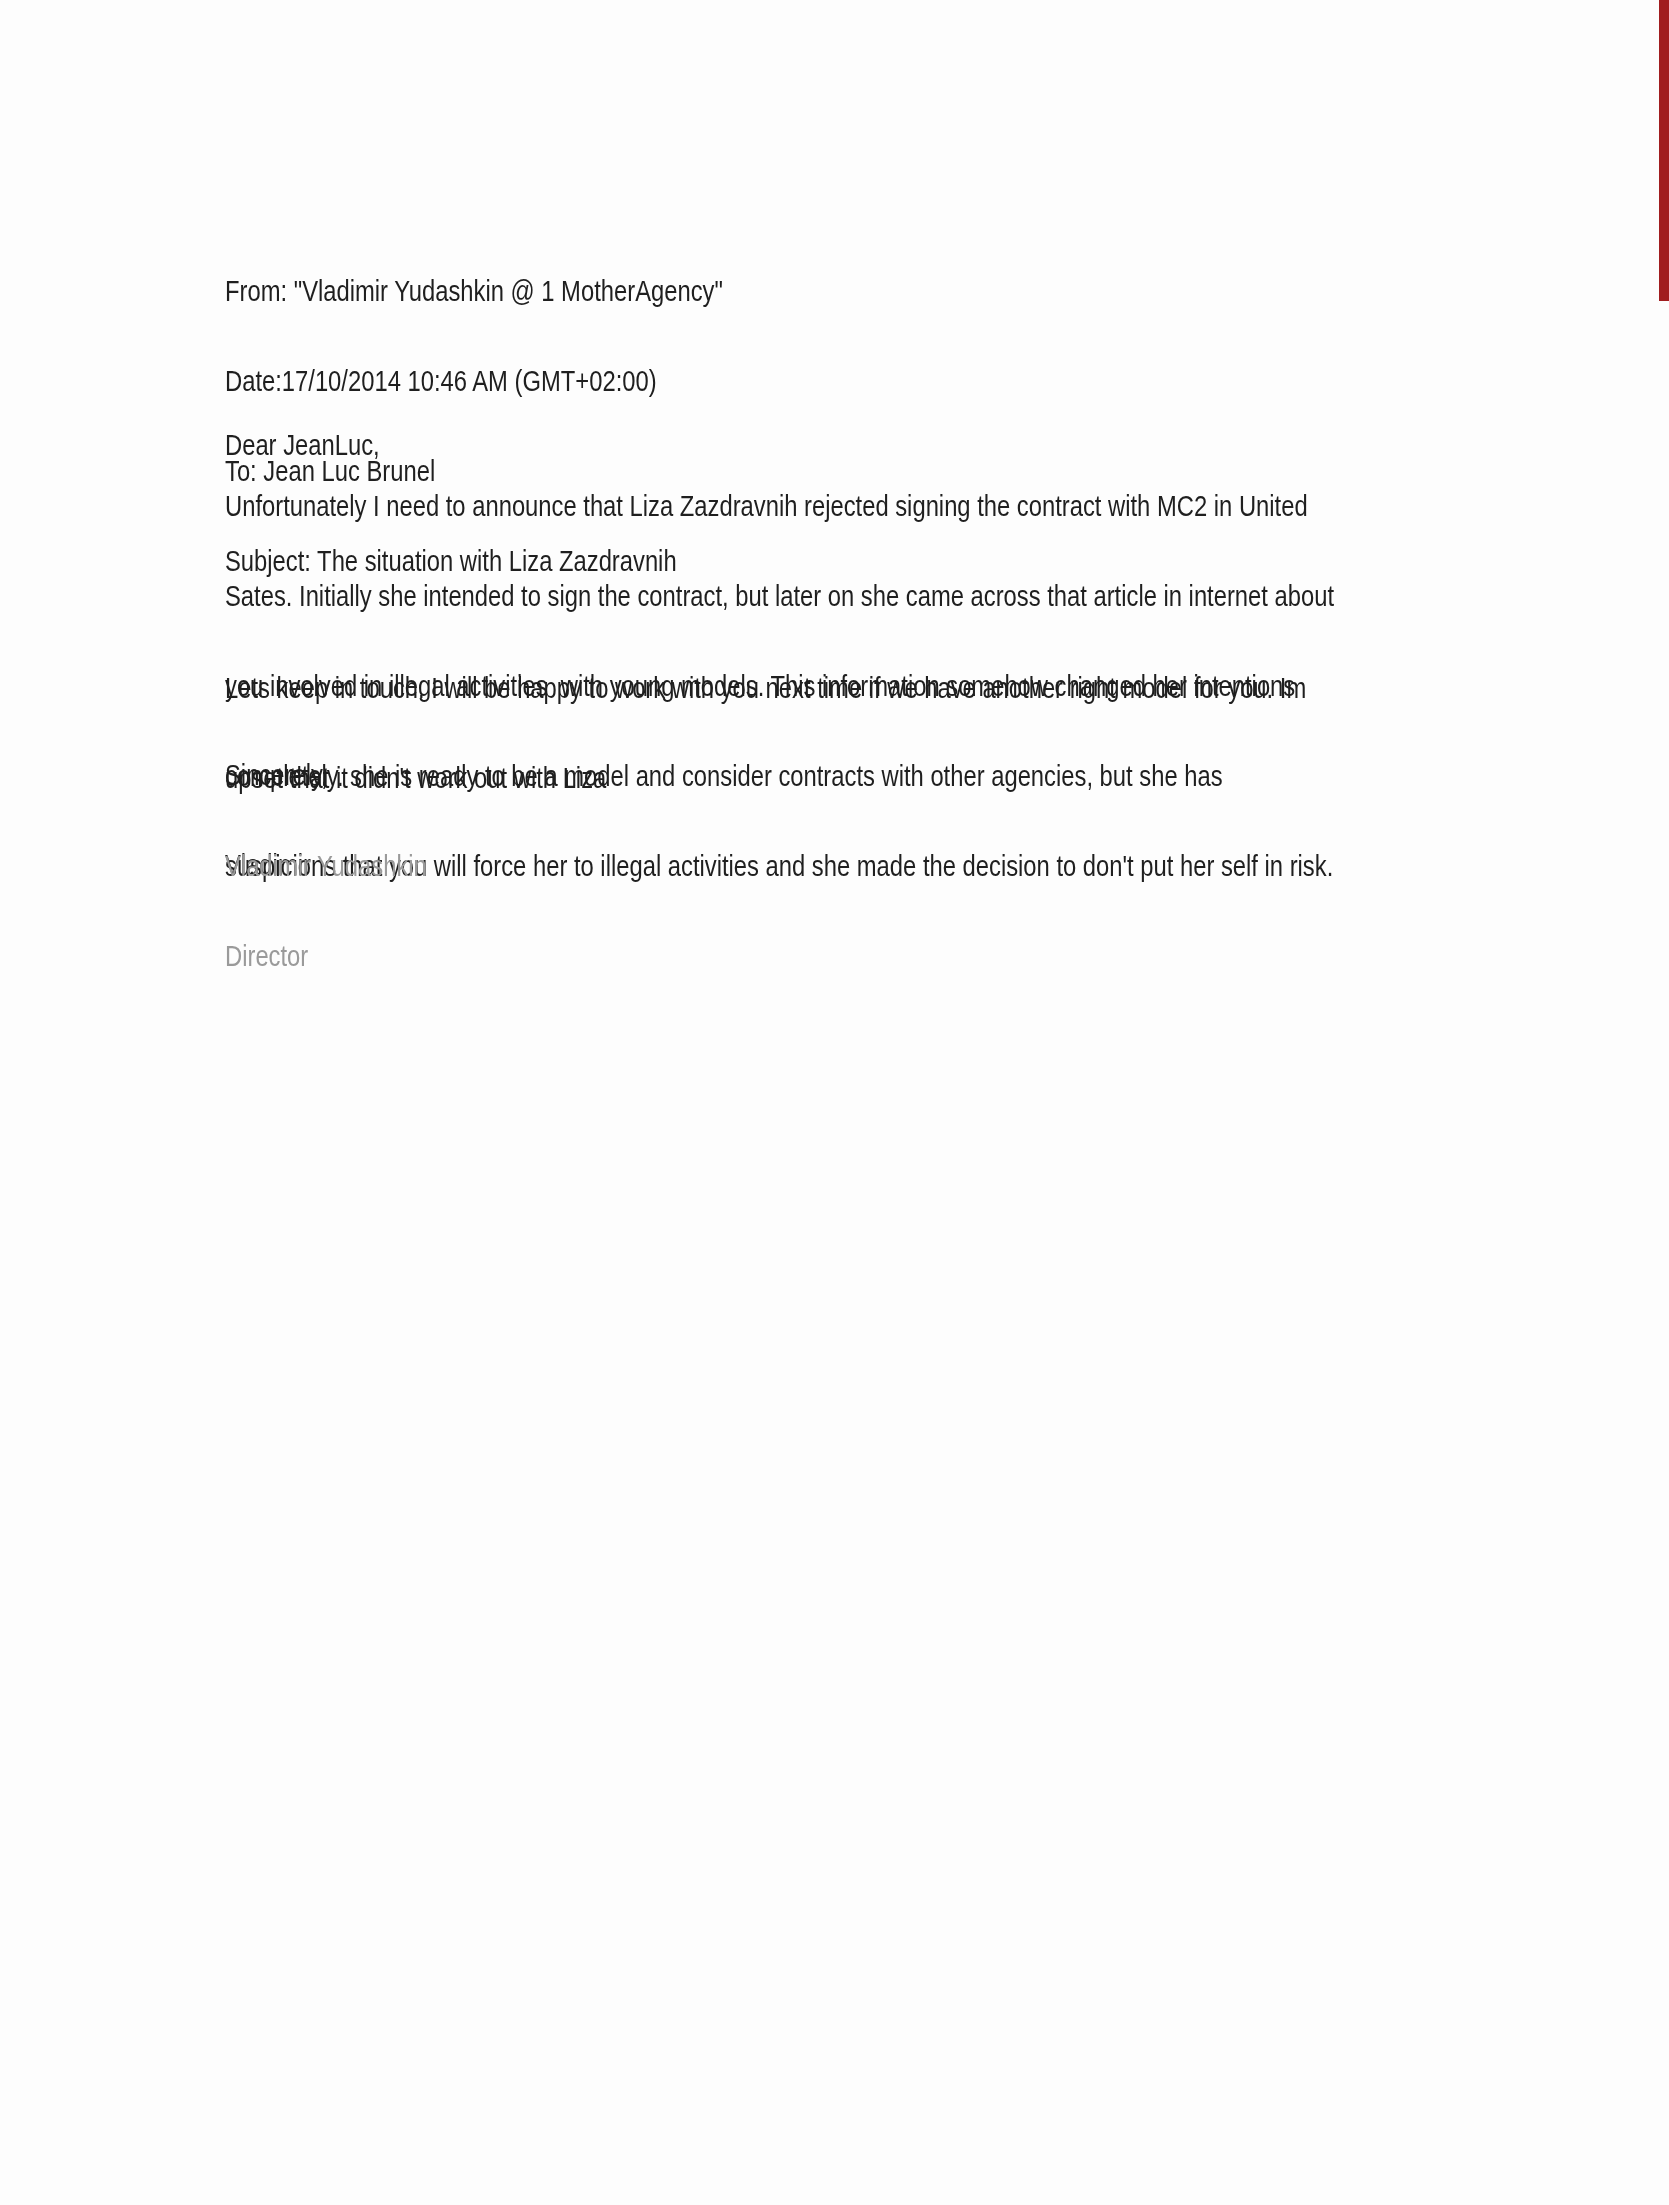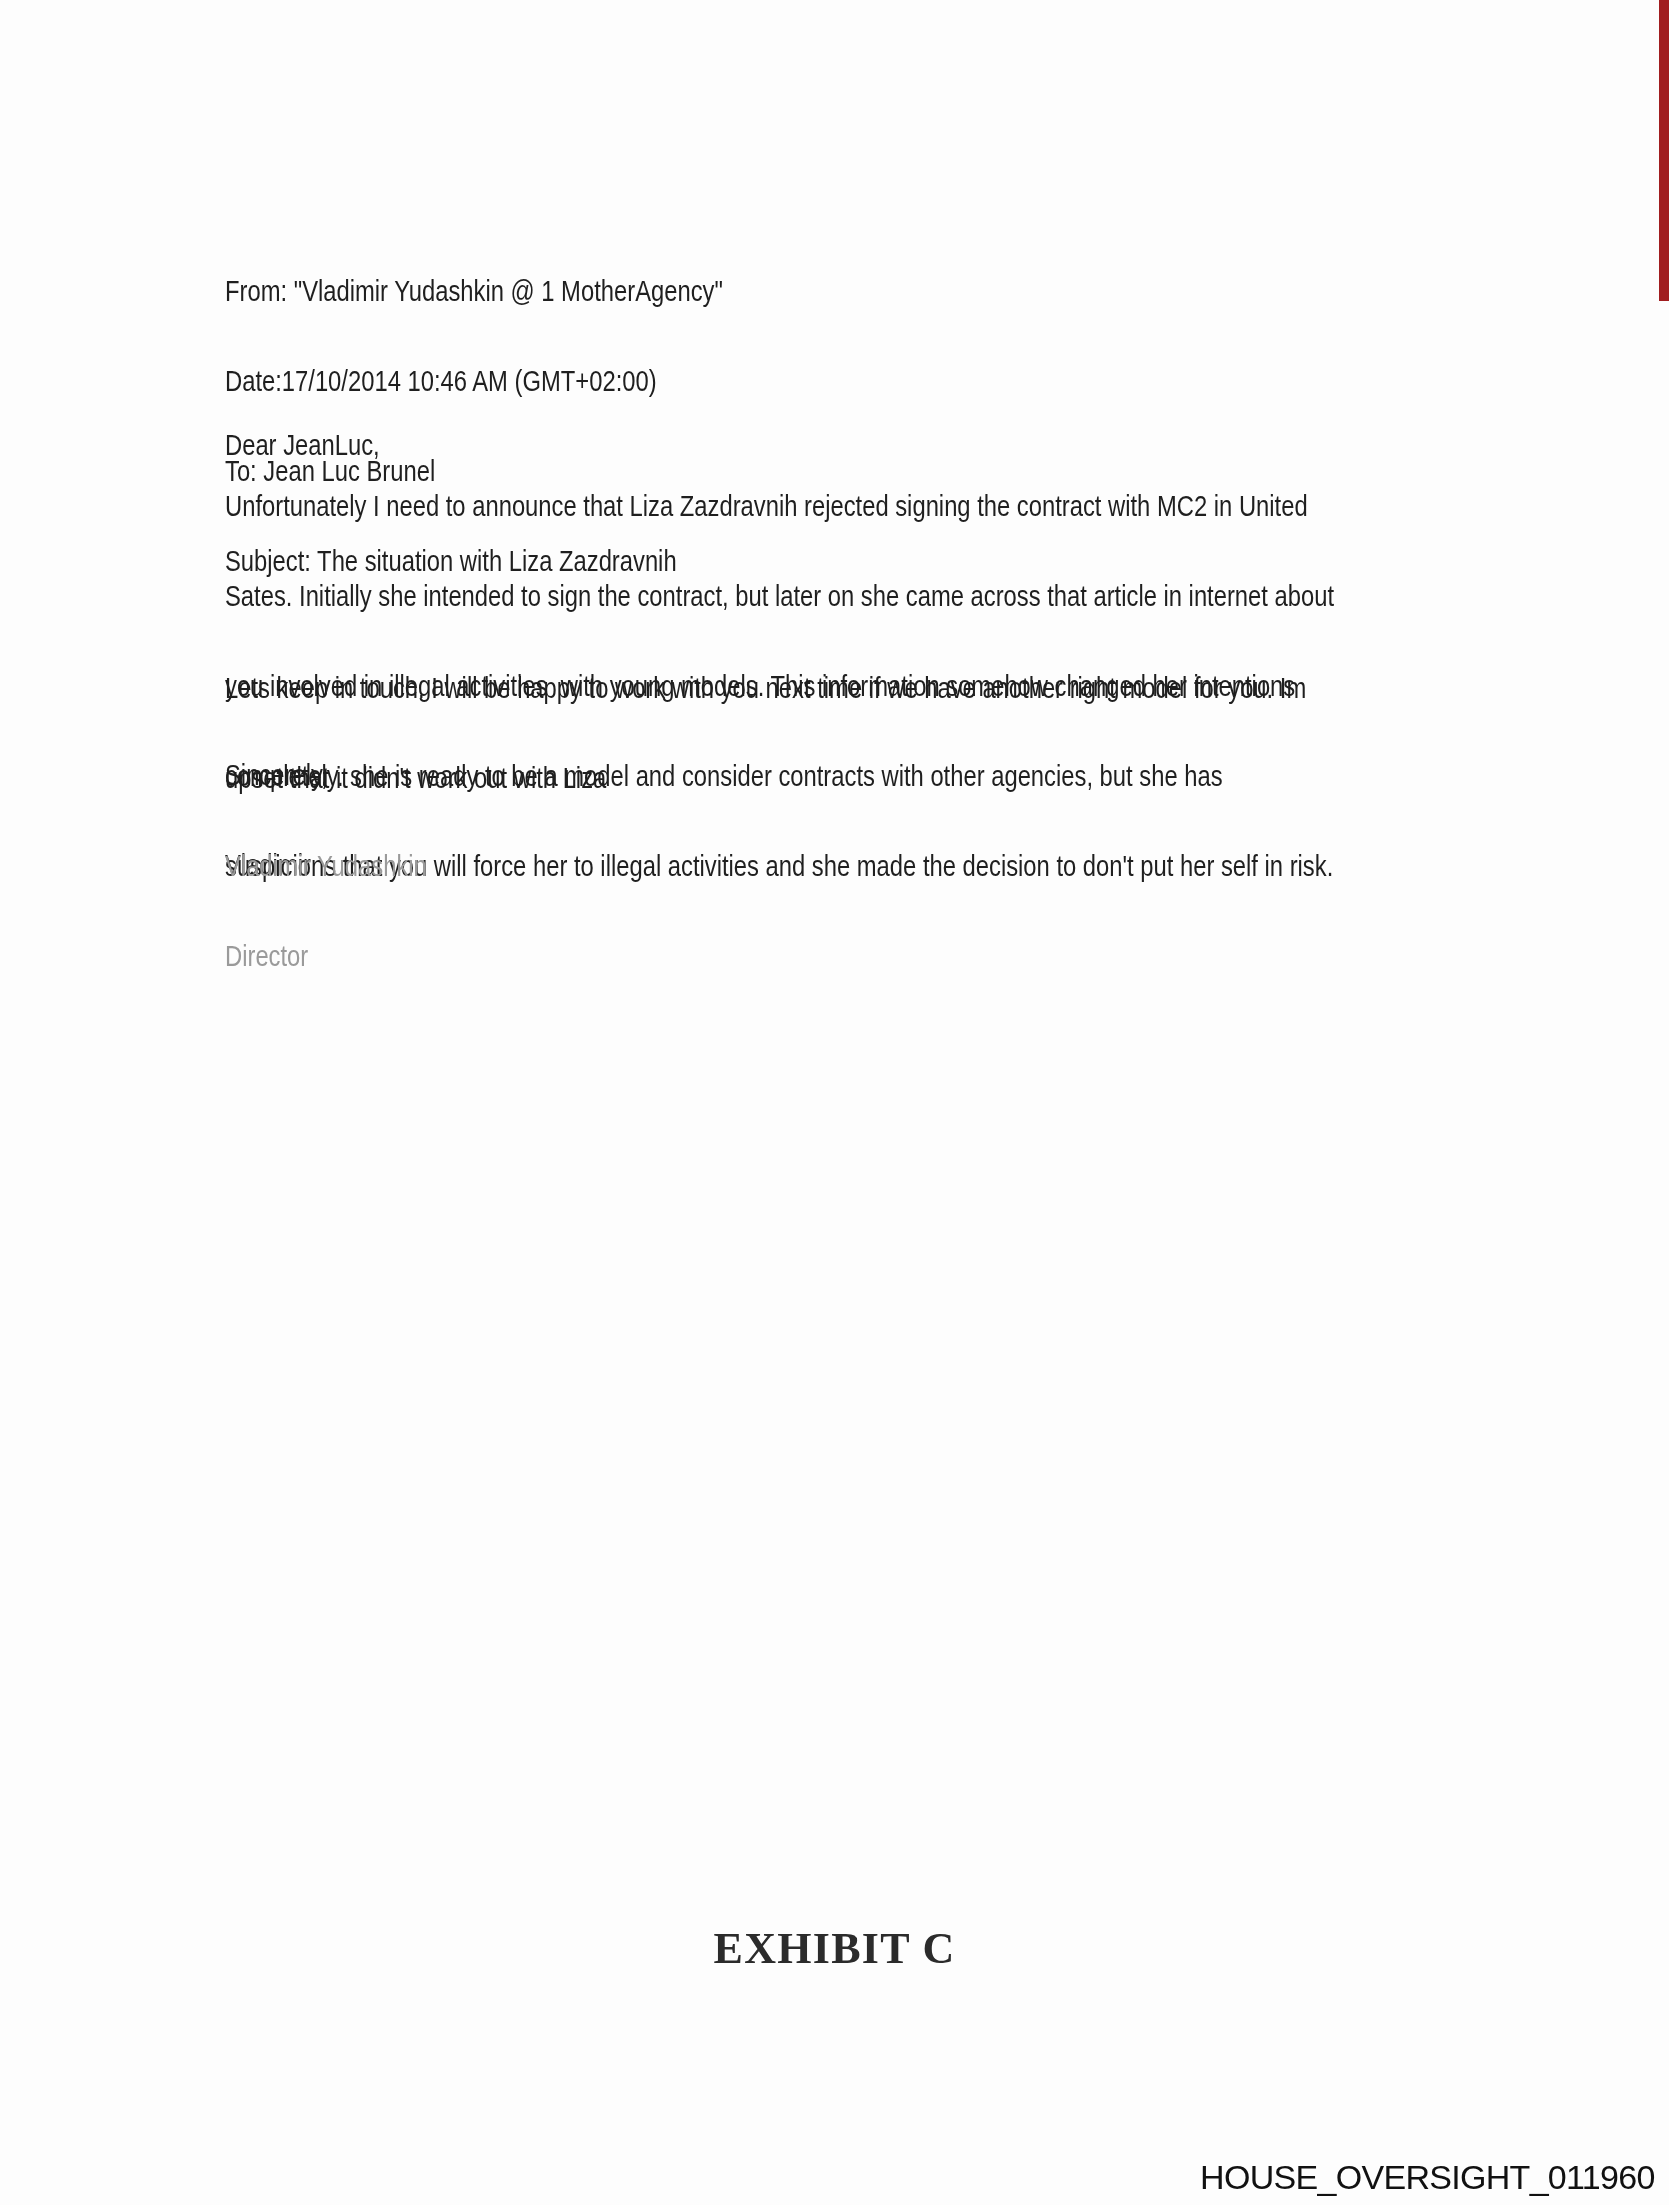--- a/index.html
+++ b/index.html
@@ -98,18 +98,16 @@
   <div class="textblock closing">
     <div class="line">Sincerely,</div>
     <div class="line">Vladimir</div>
   </div>
 
   <div class="textblock signature-gray">
     <div class="line">Vladimir Yudashkin</div>
     <div class="line">Director</div>
   </div>
 
-  <div class="exhibit-label">EXHIBIT C</div>
 
-  <div class="bates-number">HOUSE_OVERSIGHT_011960</div>
 
 </div>
 
 
 </body></html>

